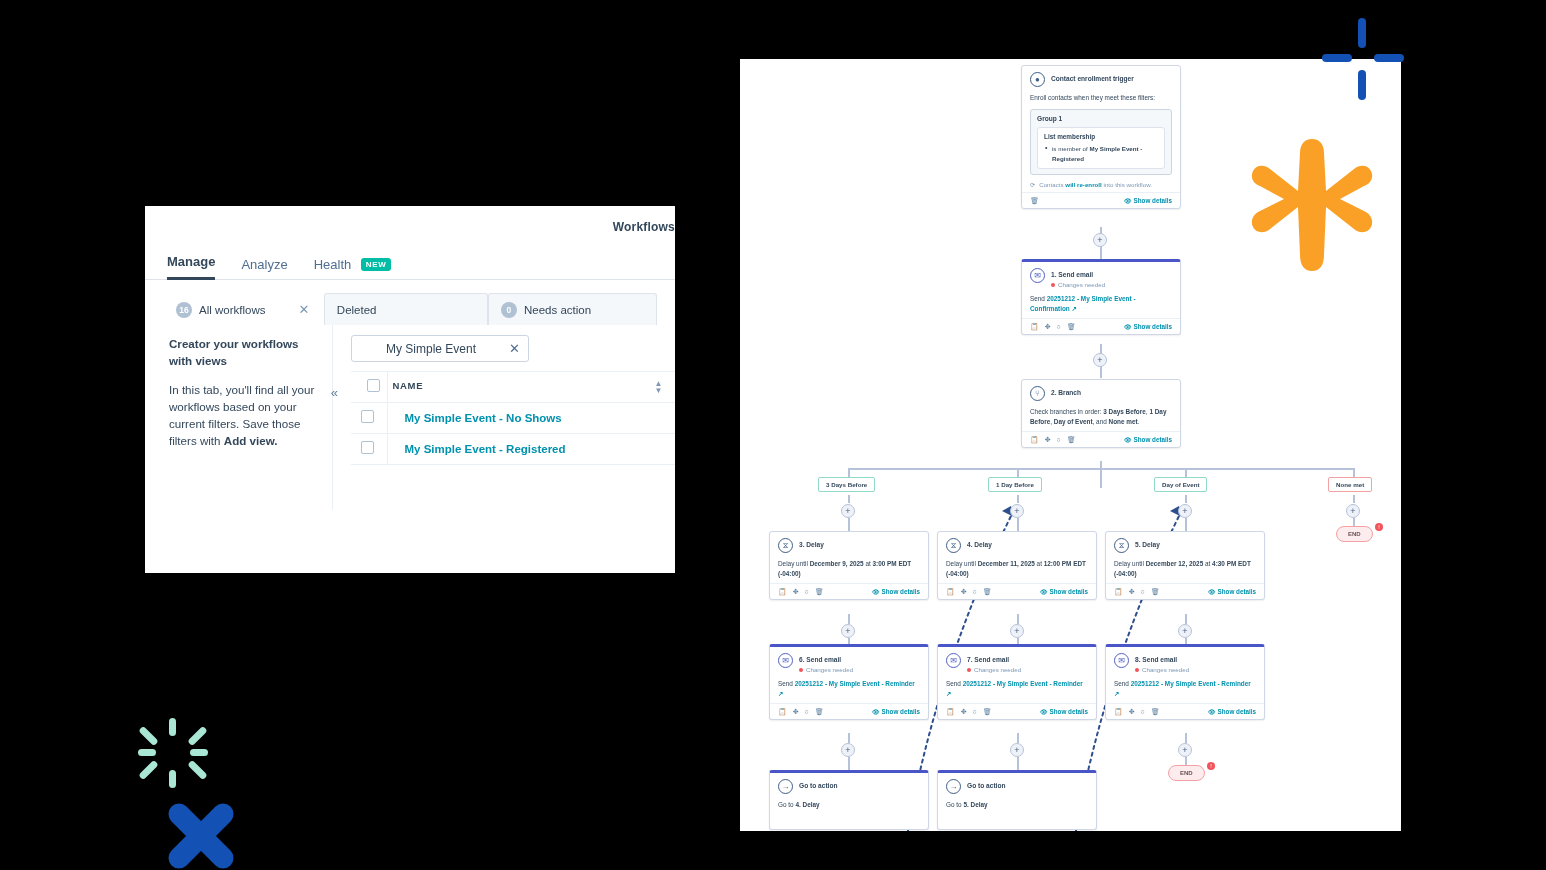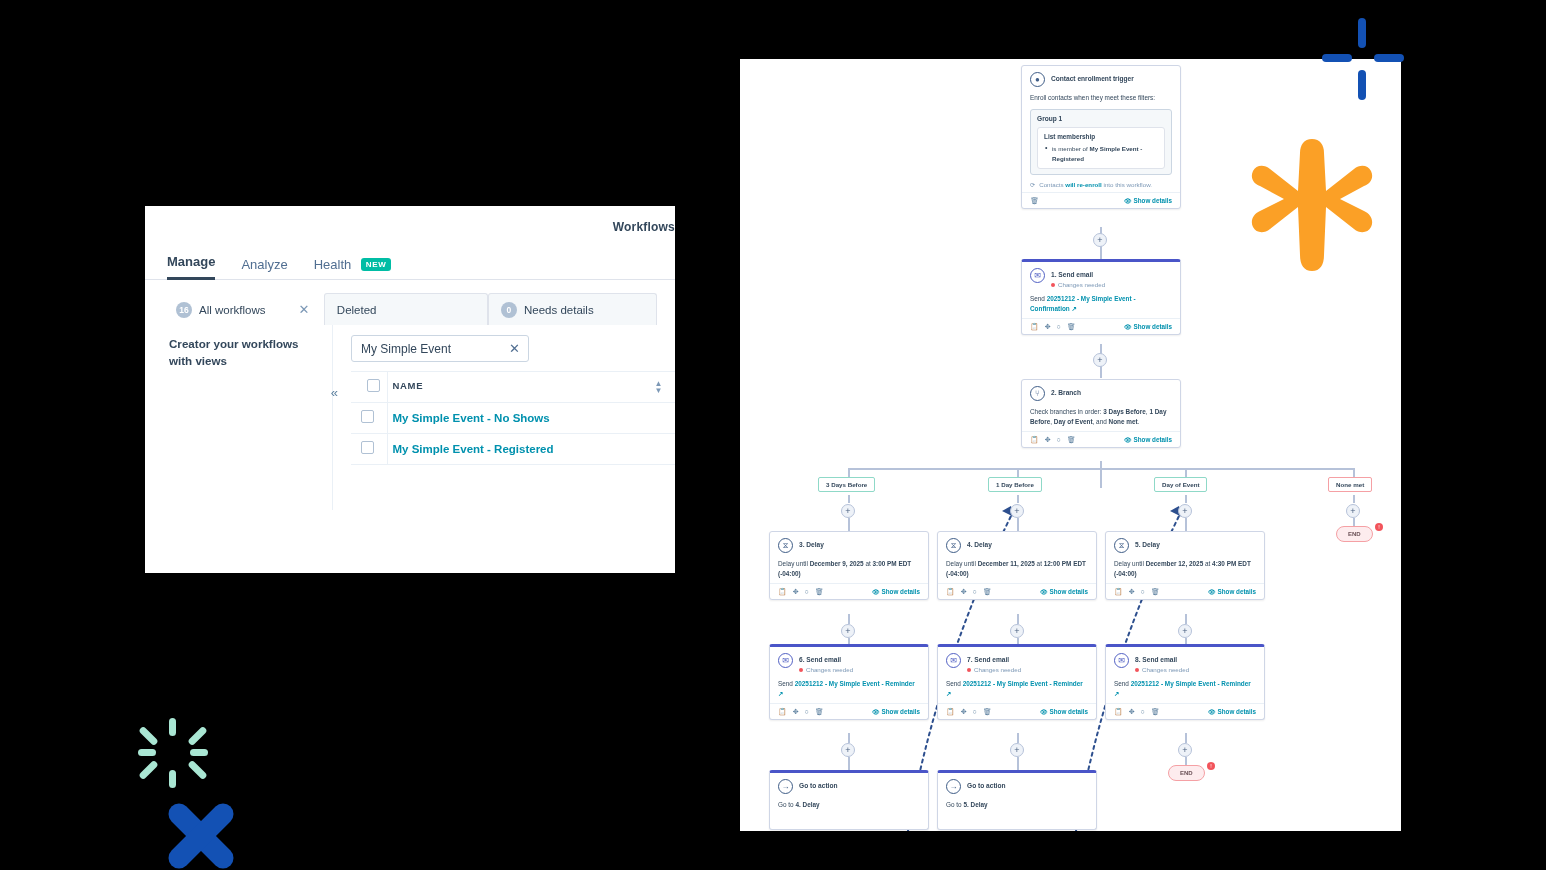--- a/index.html
+++ b/index.html
@@ -69,30 +69,30 @@
   }
 
   .wf-right { flex: 1; padding: 10px 0 0 18px; }
   .search-box {
     width: 178px; height: 27px; border: 1px solid #cbd6e2; border-radius: 3px;
     display: flex; align-items: center; justify-content: space-between;
     padding: 0 8px 0 9px; background: #fff;
   }
   .search-box input {
     border: none; outline: none; font-size: 12px; color: #33475b; width: 140px;
-    font-family: "Liberation Sans", sans-serif; background: transparent;
+    font-family: "Liberation Sans", sans-serif; background: transparent; text-align: center;
   }
   .search-clear { color: #506e91; font-size: 13px; cursor: pointer; line-height: 1; }
 
   table.wf-table { width: 100%; border-collapse: collapse; margin-top: 9px; }
   table.wf-table th, table.wf-table td { border-bottom: 1px solid #eaf0f6; border-top: 1px solid #eaf0f6; }
   .th-name { font-size: 9.5px; font-weight: bold; color: #33475b; letter-spacing: .7px; text-align: left; padding: 7px 0 7px 5px; }
   .cb { width: 13px; height: 13px; border: 1px solid #b0c1d4; border-radius: 2px; background: #fff; display:inline-block; cursor:pointer;}
   .cb-cell { width: 36px; padding: 6px 0 6px 10px; border-right: 1px solid #eaf0f6; }
-  .row-name { font-size: 11.5px; font-weight: bold; color: #0091ae; padding: 8px 0 8px 5px; cursor: pointer; }
+  .row-name { font-size: 11.5px; font-weight: bold; color: #0091ae; padding: 8px 0 8px 17px; cursor: pointer; }
   .sort-arrows { float: right; color: #7c98b6; font-size: 8px; line-height: 7px; margin-right: 12px; }
 
   
   #canvas {
     position: absolute; left: 740px; top: 59px; width: 661px; height: 772px;
     background: #ffffff; overflow: hidden;
   }
   .card {
     position: absolute; background: #ffffff; border: 1px solid #cfd6e6;
     border-radius: 3px; box-shadow: 0 1px 2px rgba(0,0,0,.07);
@@ -189,28 +189,31 @@
       <div class="view-tab active w1">
         <span class="cnt">16</span>
         <span>All workflows</span>
         <span class="xbtn">✕</span>
       </div>
       <div class="view-tab w2">
         <span>Deleted</span>
       </div>
       <div class="view-tab w3">
         <span class="cnt">0</span>
-        <span>Needs details</span>
+        <span>Needs action</span>
       </div>
     </div>
 
 
     <div class="wf-body">
       <div class="wf-left">
         <div class="panel-h">Creator your workflows with views</div>
+        <div class="panel-p">
+          <span>In this tab, you'll find all your workflows based on your current filters. Save those filters with </span><b>Add view.</b>
+        </div>
         <div class="collapse-chev">«</div>
       </div>
 
       <div class="wf-right">
         <div class="search-box">
           <input value="My Simple Event" style="">
           <span class="search-clear">✕</span>
         </div>
 
         <table class="wf-table">

